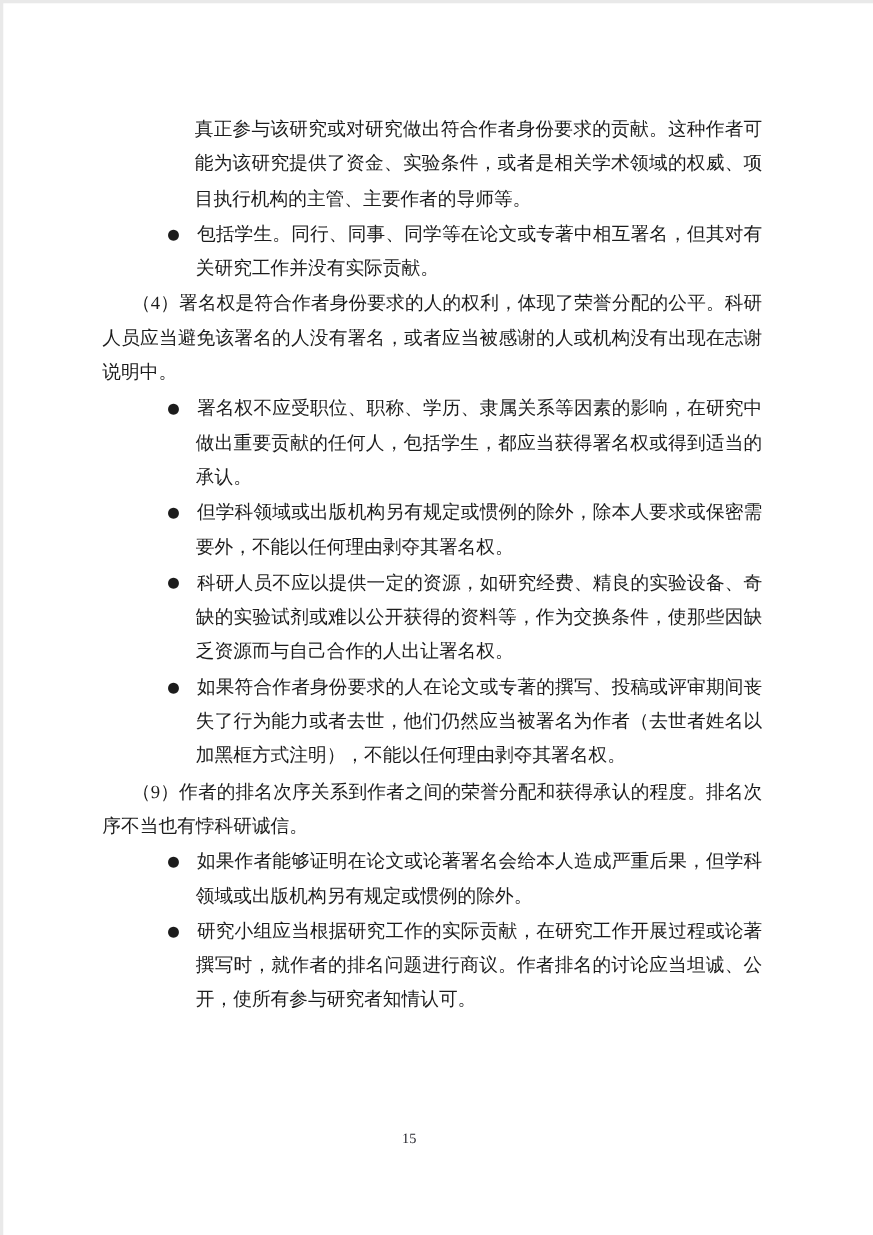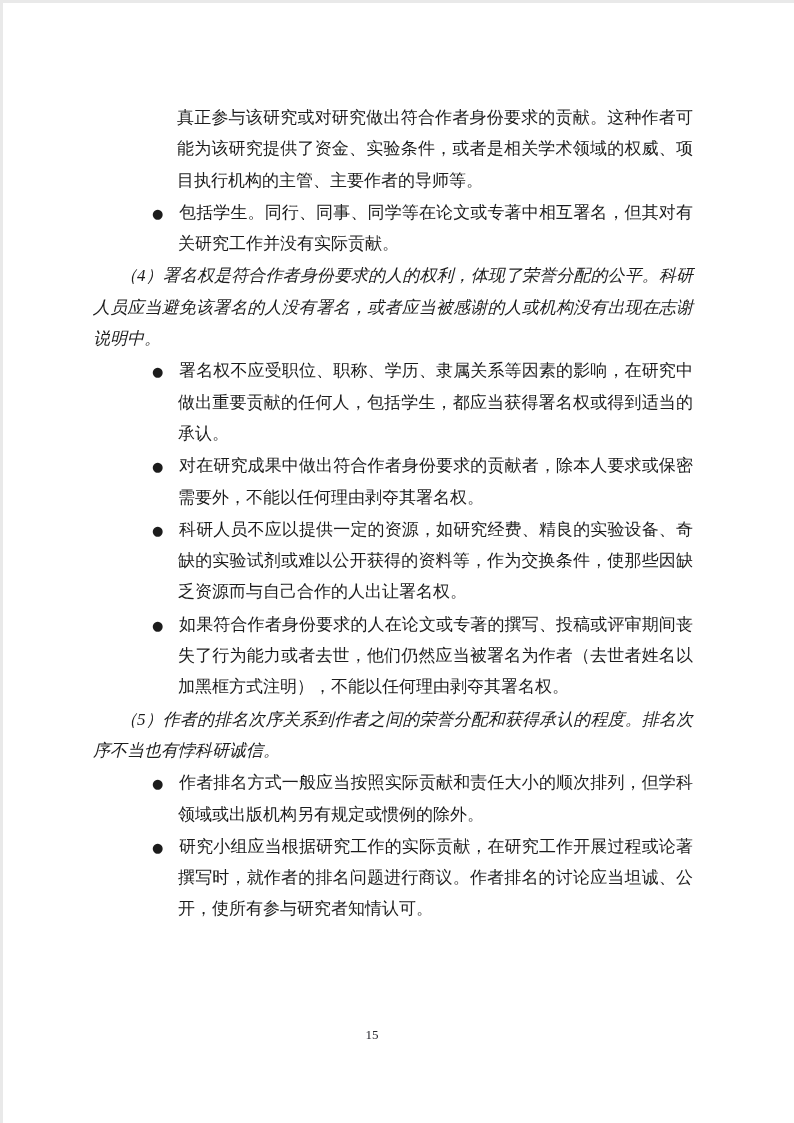--- a/index.html
+++ b/index.html
@@ -19,21 +19,21 @@
   .content {
     position: absolute;
     top: 97px;
     left: 88px;
     width: 602px;
     font-size: 17px;
     line-height: 31.3px;
     text-align: justify;
     text-justify: inter-character;
   }
-  .para { text-indent: 27px; font-style: italic; }
+  .para { text-indent: 27px; }
   .cont { margin-left: 85px; }
   .bullet-item { position: relative; padding-left: 85px; }
   .bullet-item .marker {
     position: absolute;
     left: 58px;
     top: 0;
     font-size: 13px;
     line-height: 31.3px;
     font-family: "DejaVu Sans", sans-serif;
   }
@@ -63,38 +63,38 @@
 
     <p class="para">（4）署名权是符合作者身份要求的人的权利，体现了荣誉分配的公平。科研人员应当避免该署名的人没有署名，或者应当被感谢的人或机构没有出现在志谢说明中。</p>
 
     <div class="bullet-item">
       <span class="marker">●</span>
       <span>署名权不应受职位、职称、学历、隶属关系等因素的影响，在研究中做出重要贡献的任何人，包括学生，都应当获得署名权或得到适当的承认。</span>
     </div>
 
     <div class="bullet-item">
       <span class="marker">●</span>
-      <span>对在研究成果中做出符合作者身份要求的贡献者，除本人要求或保密需要外，不能以任何理由剥夺其署名权。</span>
+      <span>但学科领域或出版机构另有规定或惯例的除外，除本人要求或保密需要外，不能以任何理由剥夺其署名权。</span>
     </div>
 
     <div class="bullet-item">
       <span class="marker">●</span>
       <span>科研人员不应以提供一定的资源，如研究经费、精良的实验设备、奇缺的实验试剂或难以公开获得的资料等，作为交换条件，使那些因缺乏资源而与自己合作的人出让署名权。</span>
     </div>
 
     <div class="bullet-item">
       <span class="marker">●</span>
       <span>如果符合作者身份要求的人在论文或专著的撰写、投稿或评审期间丧失了行为能力或者去世，他们仍然应当被署名为作者（去世者姓名以加黑框方式注明），不能以任何理由剥夺其署名权。</span>
     </div>
 
-    <p class="para">（5）作者的排名次序关系到作者之间的荣誉分配和获得承认的程度。排名次序不当也有悖科研诚信。</p>
+    <p class="para">（9）作者的排名次序关系到作者之间的荣誉分配和获得承认的程度。排名次序不当也有悖科研诚信。</p>
 
     <div class="bullet-item">
       <span class="marker">●</span>
-      <span>作者排名方式一般应当按照实际贡献和责任大小的顺次排列，但学科领域或出版机构另有规定或惯例的除外。</span>
+      <span>如果作者能够证明在论文或论著署名会给本人造成严重后果，但学科领域或出版机构另有规定或惯例的除外。</span>
     </div>
 
     <div class="bullet-item">
       <span class="marker">●</span>
       <span>研究小组应当根据研究工作的实际贡献，在研究工作开展过程或论著撰写时，就作者的排名问题进行商议。作者排名的讨论应当坦诚、公开，使所有参与研究者知情认可。</span>
     </div>
 
 
   </div>
 

